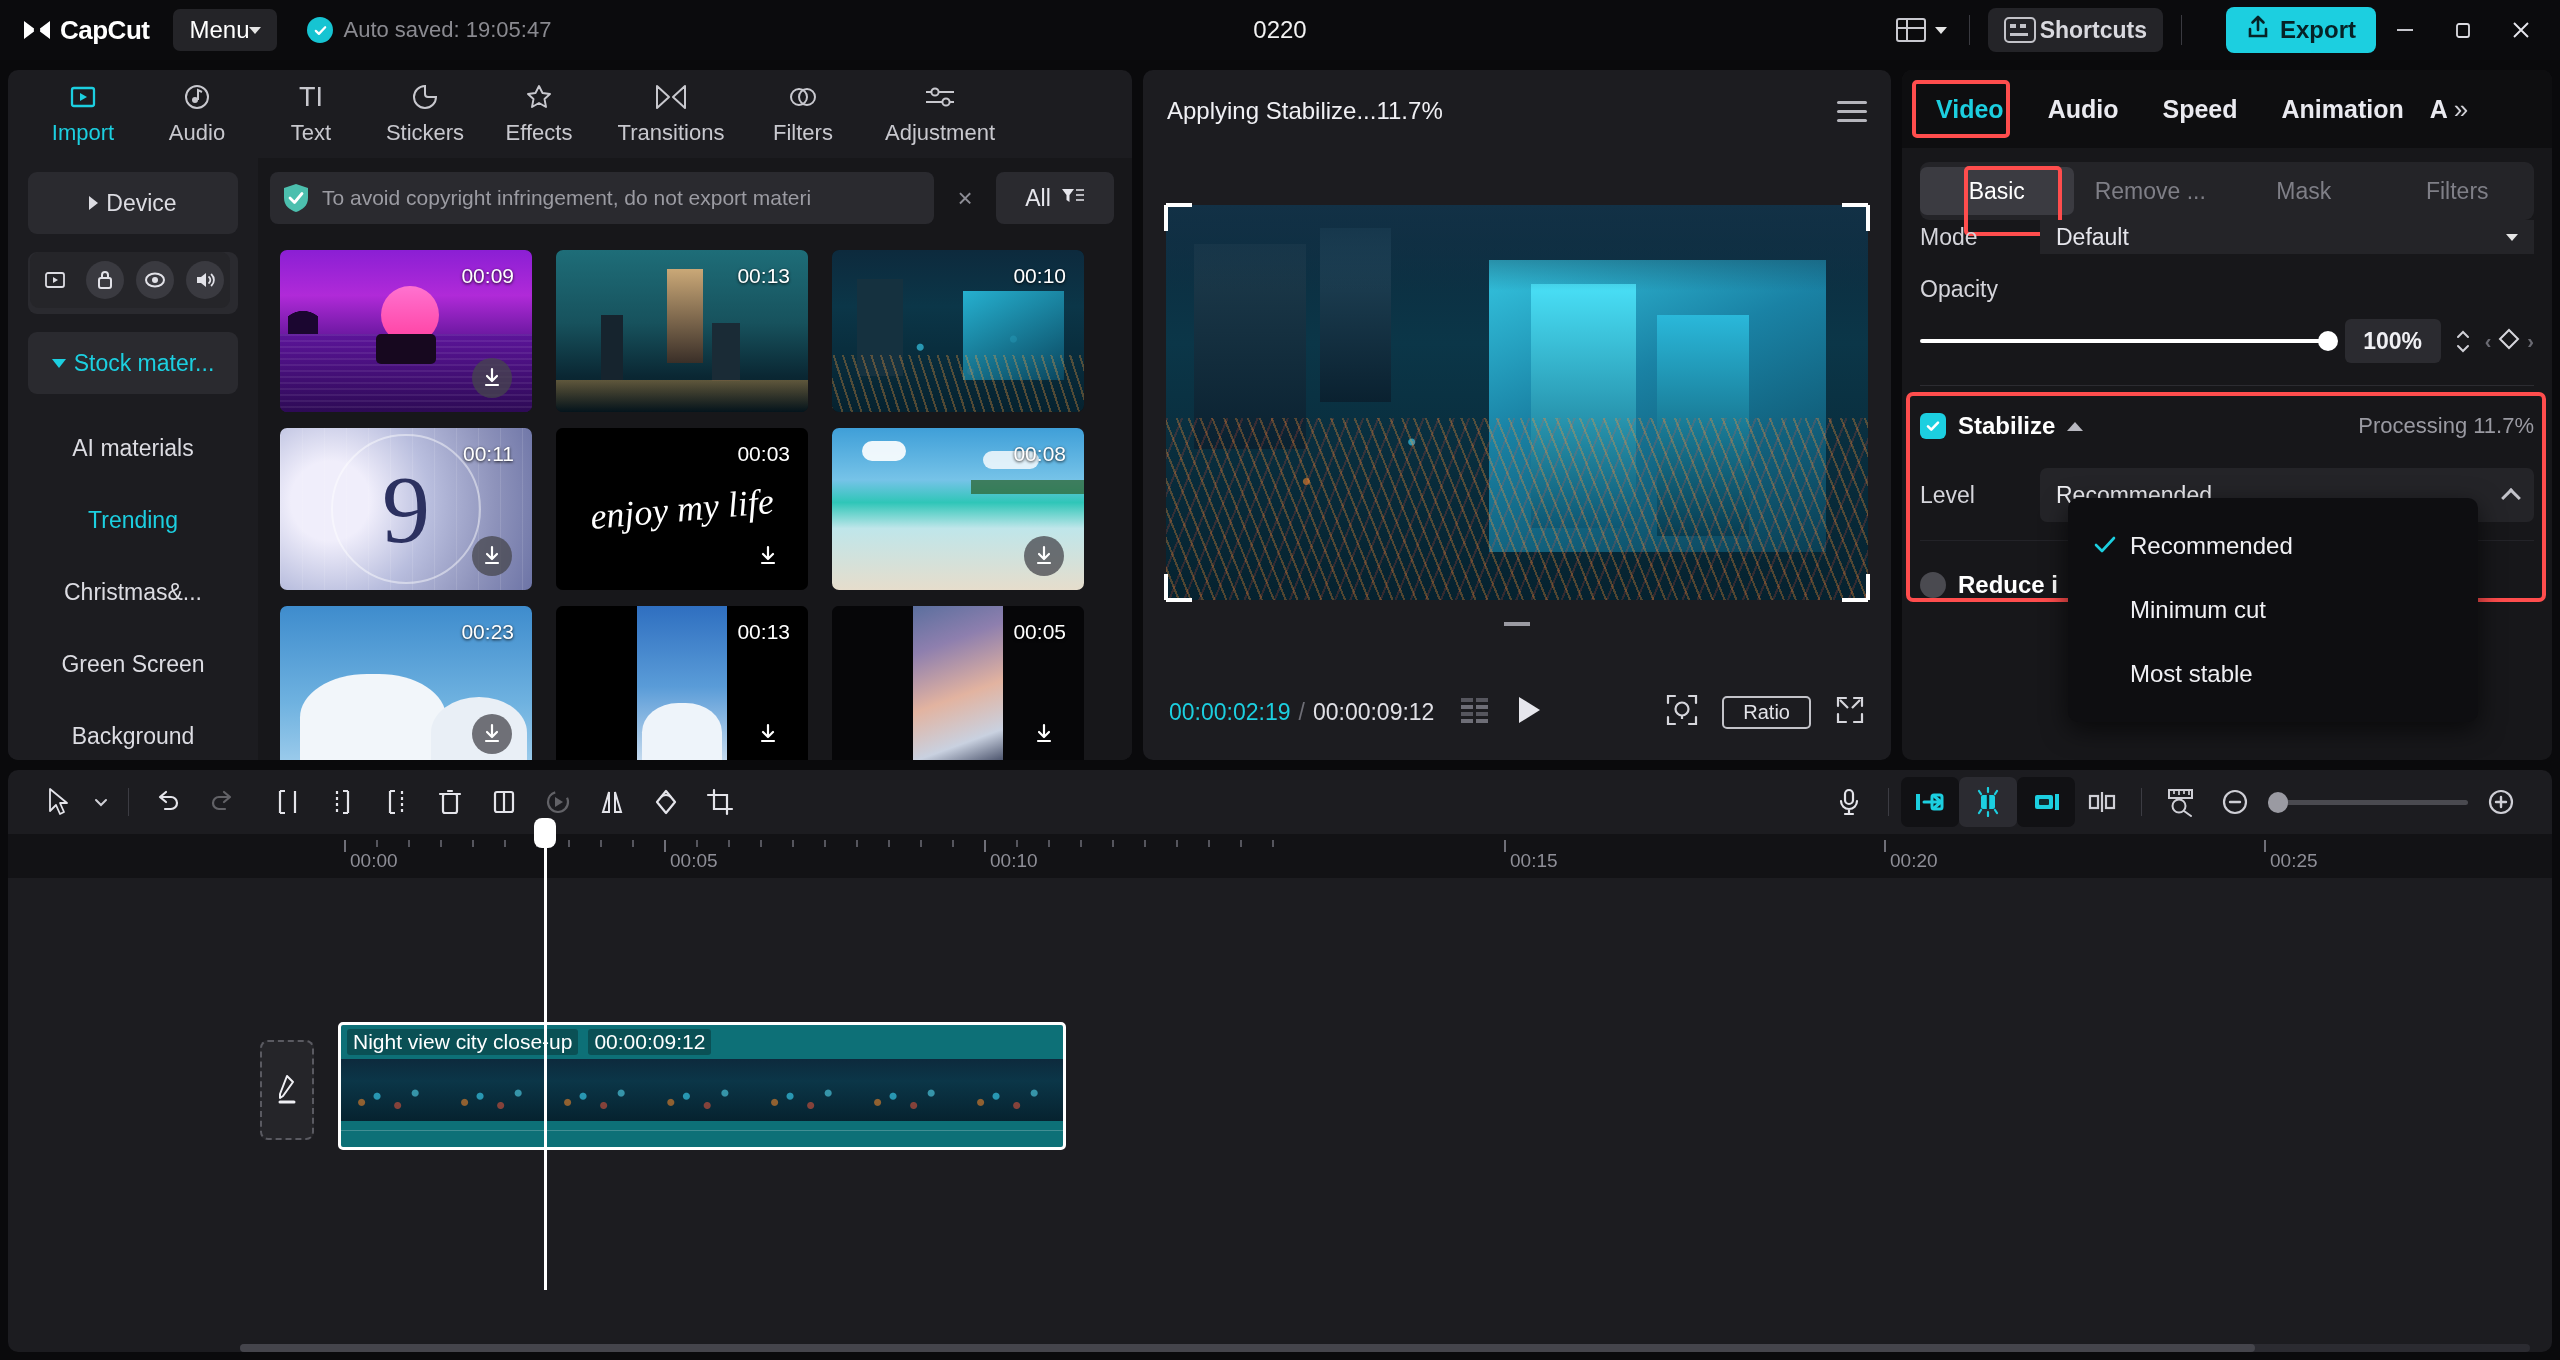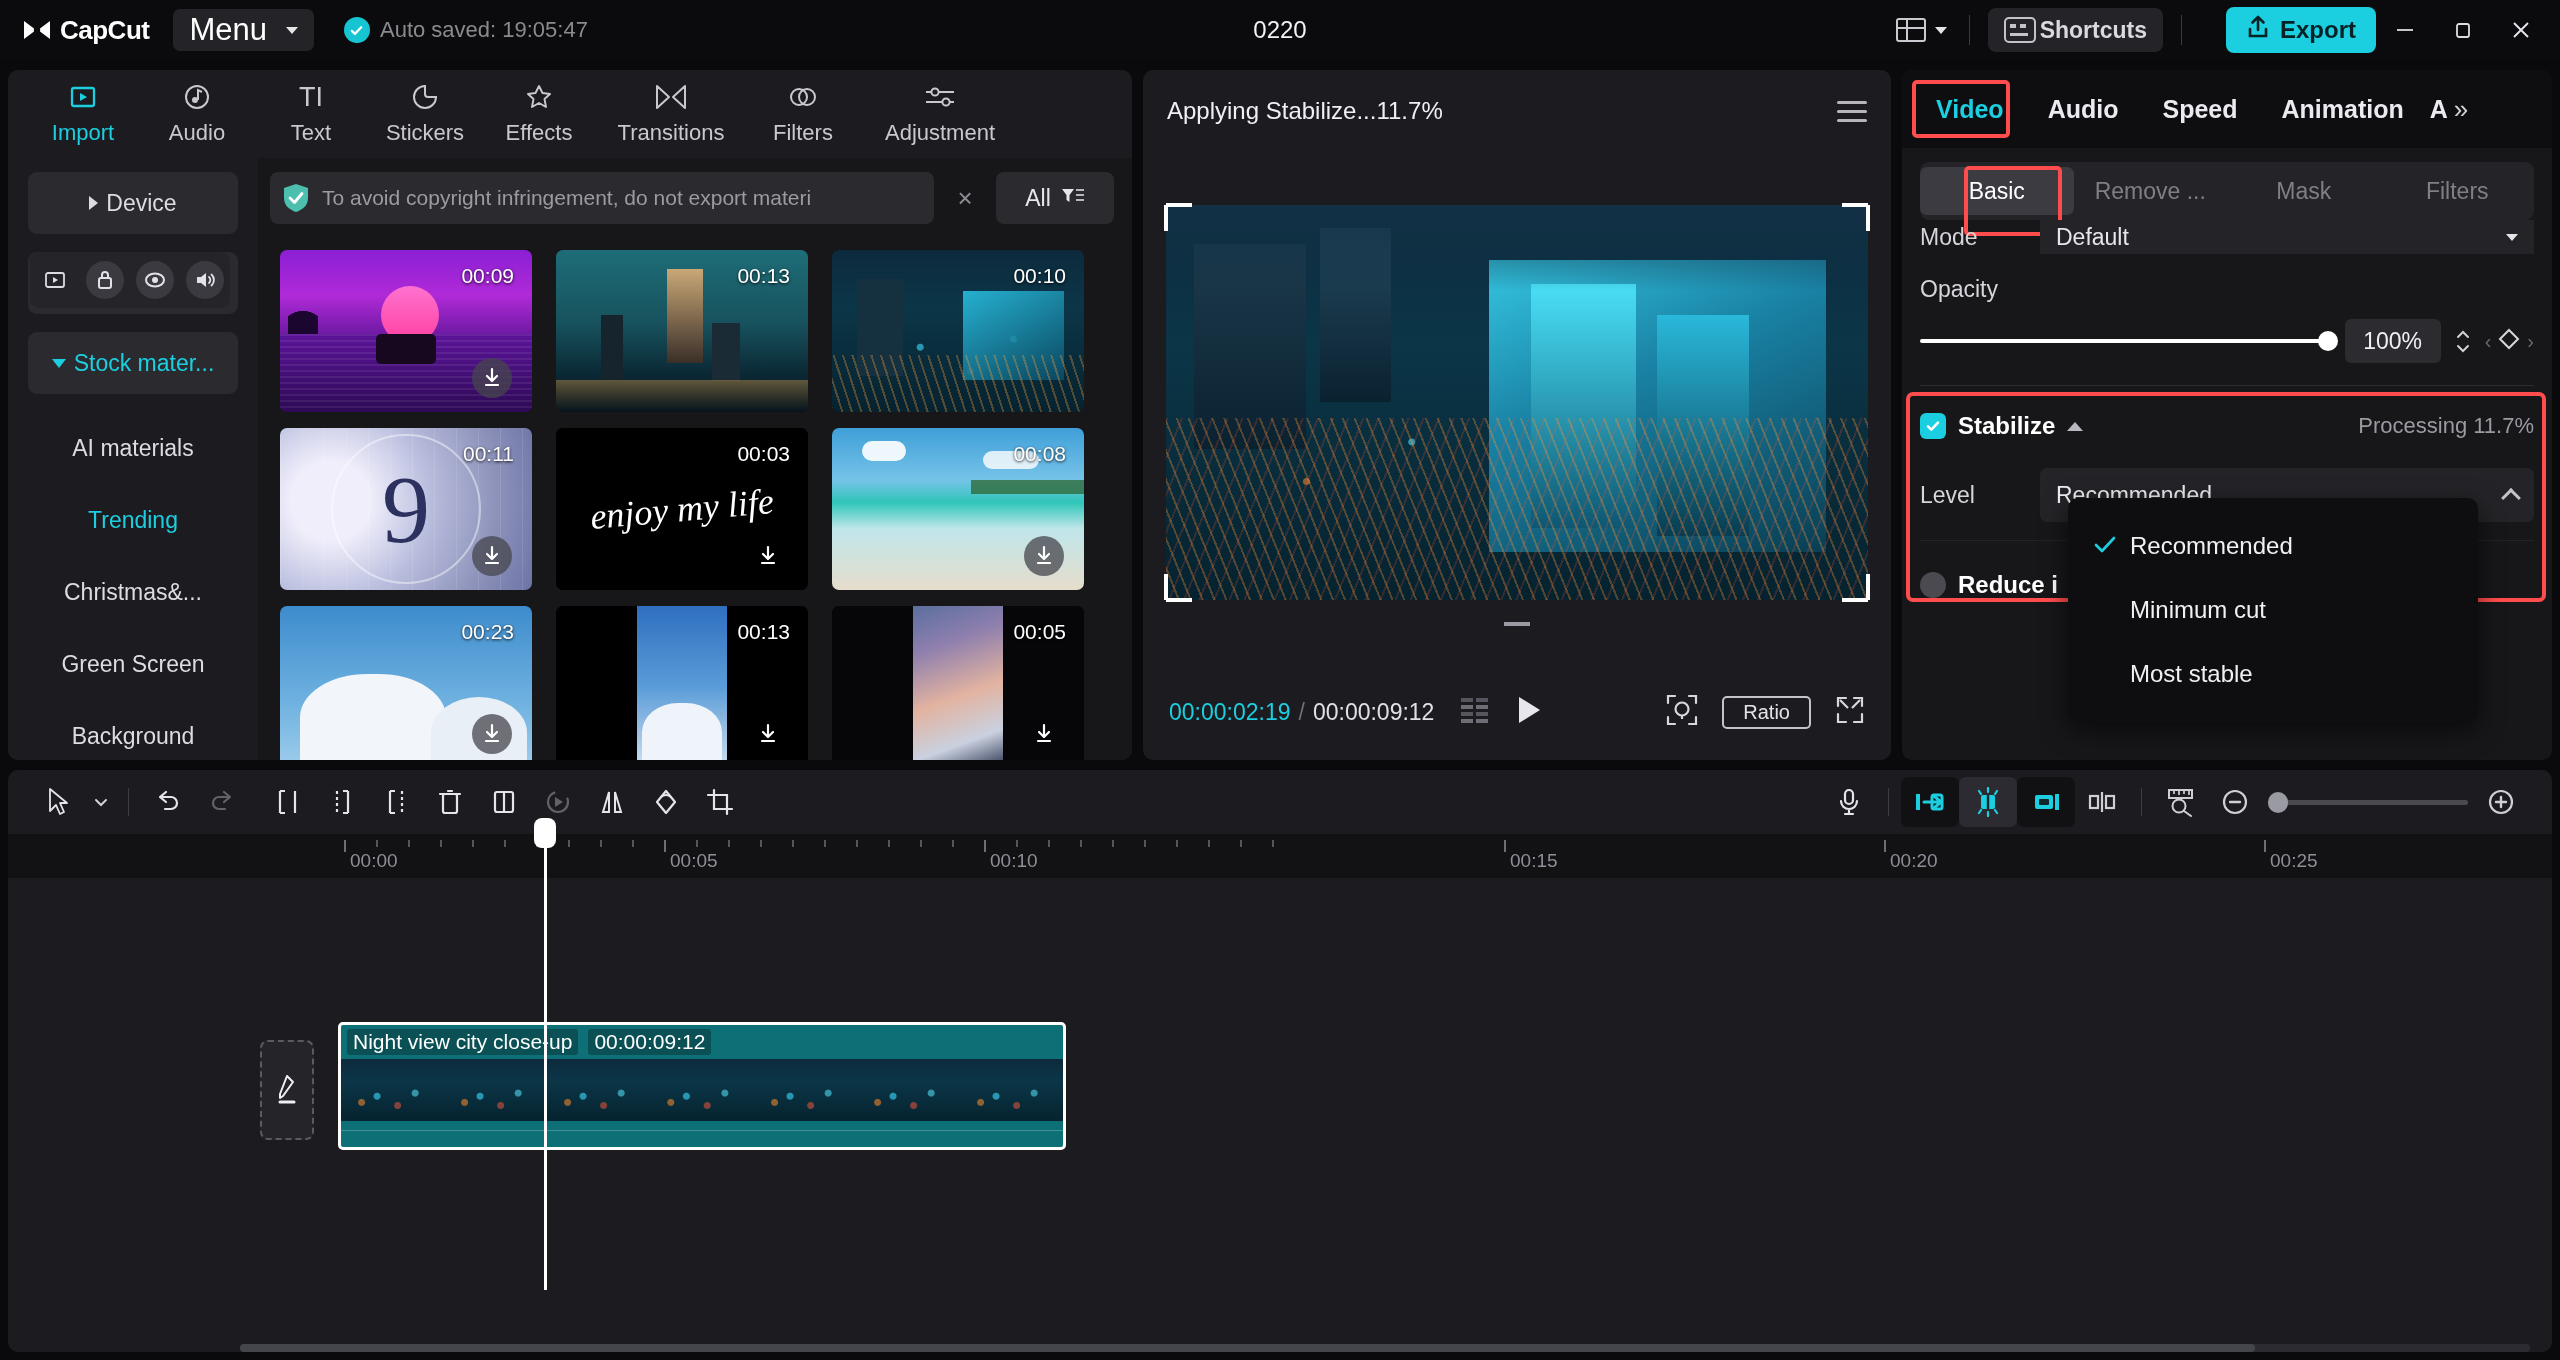--- a/index.html
+++ b/index.html
@@ -16,22 +16,22 @@
   
   .titlebar {
     position: absolute; left:0; top:0; width: 2560px; height: 60px;
     background: #0b0b0d; display: flex; align-items: center;
   }
   .logo-wrap { display:flex; align-items:center; gap:8px; margin-left: 22px; }
   .logo-mark { width: 30px; height: 22px; position: relative; }
   .logo-text { font-size: 26px; font-weight: 700; color: #fff; letter-spacing: -0.5px; }
   .menu-btn {
     margin-left: 24px; height: 42px; padding: 0 16px; background: #242428;
-    border-radius: 7px; display:flex; align-items:center; gap:19px;
-    font-size: 31px; color: #fff; font-weight: 500; cursor: pointer;
+    border-radius: 7px; display:flex; align-items:center; gap:0;
+    font-size: 24px; color: #fff; font-weight: 500; cursor: pointer;
   }
   .caret-down { width:0;height:0;border-left:6px solid transparent;border-right:6px solid transparent;border-top:7px solid #e5e5e5; }
   .autosave { margin-left: 30px; display:flex; align-items:center; gap:10px; font-size: 22px; color: #8a8a90; }
   .shield-ok {
     width: 26px; height: 26px; border-radius: 50%; background: #16c4d2;
     display:flex;align-items:center;justify-content:center;
   }
   .shield-ok svg { width: 15px; height: 15px; }
   .project-title {
     position:absolute; left: 50%; transform: translateX(-50%);
@@ -134,21 +134,21 @@
   }
   .subtabs { margin: 14px 18px 0; height: 58px; background:#242428; border-radius: 9px; display:flex; align-items:center; position:relative; }
   .subtab { flex:1; text-align:center; font-size: 23px; color:#7f7f87; line-height: 48px; border-radius:7px; cursor:pointer; }
   .subtab.active { color:#fff; background:#3b3b41; }
   .hl-basic { position:absolute; left: 44px; top: 4px; width: 98px; height: 70px; border:4px solid #ff4d4d; border-radius:5px; pointer-events:none; }
   .prop-scroll { position:absolute; left:0; right:0; top: 148px; bottom:0; padding: 0 18px; }
   .row-mode { display:flex; align-items:center; height: 34px; overflow:hidden; margin-top: 2px; }
   .row-lbl { width: 120px; font-size: 23px; color:#d5d5db; }
   .mode-sel { flex:1; height: 52px; background:#242428; border-radius:7px; display:flex; align-items:center; padding: 0 16px; font-size:23px; color:#e6e6ec; justify-content: space-between; cursor:pointer; }
   .opacity-lbl { margin-top: 22px; font-size:23px; color:#d5d5db; }
-  .opacity-row { margin-top: 16px; display:flex; align-items:center; gap: 14px; }
+  .opacity-row { margin-top: 16px; display:flex; align-items:center; gap: 14px; font-weight: bold; }
   .slider { flex:1; height: 4px; background:#fff; border-radius:2px; position:relative; cursor:pointer; }
   .slider .knob { position:absolute; right: -7px; top: -8px; width: 20px; height: 20px; border-radius: 10px; background:#fff; }
   .num-box { width: 96px; height: 44px; background:#2b2b30; border-radius:6px; display:flex; align-items:center; justify-content:center; font-size:23px; color:#f0f0f4; cursor:pointer; }
   .spin { display:flex; flex-direction:column; gap:3px; cursor:pointer; }
   .kf { display:flex; align-items:center; gap:6px; color:#cfcfd6; }
   .divider { margin-top: 22px; height:1px; background:#2c2c31; }
   .stab-box { margin-top: 20px; position:relative; }
   .hl-stab { position:absolute; left: -14px; top: -14px; width: 640px; height: 210px; border:4px solid #ff4d4d; border-radius:7px; pointer-events:none; z-index: 5; }
   .stab-head { display:flex; align-items:center; gap: 12px; height: 40px; }
   .chk { width: 26px; height: 26px; border-radius:6px; background:#1ccfe0; display:flex;align-items:center;justify-content:center; cursor:pointer; }

